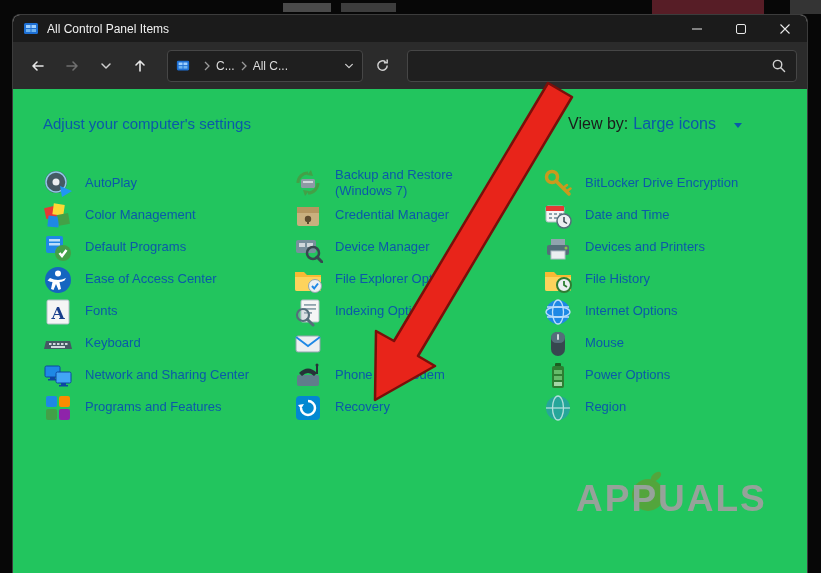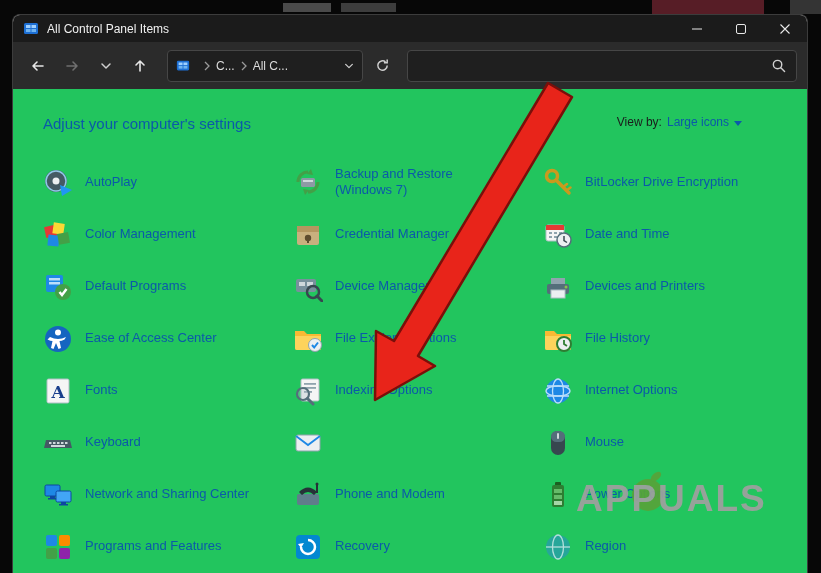--- a/index.html
+++ b/index.html
@@ -64,32 +64,31 @@
     flex:1; background:transparent; border:none; outline:none;
     color:#dcdcdc; font-size:12px; font-family:"Liberation Sans", sans-serif;
   }
 
   .content {
     position:absolute; left:0; right:0; top:74px; bottom:0;
     background:#22c55e; padding:26px 30px 16px 30px; overflow:hidden;
   }
   .content-header { display:flex; align-items:flex-start; }
   .page-heading { font-size:15px; font-weight:400; }
-  .viewby { margin-left:auto; margin-right:35px; font-size:12px; display:flex; align-items:center; gap:5px; }
+  .viewby { margin-left:auto; margin-right:35px; font-size:16px; display:flex; align-items:center; gap:5px; }
   .viewby-label { color:#1b1b1b; }
-  .viewby-value { display:flex; align-items:center; gap:5px; cursor:default; }
+  .viewby-value { display:flex; align-items:center; gap:18px; cursor:default; }
   .viewby-caret {
     width:0; height:0; border-left:4px solid transparent; border-right:4px solid transparent;
     border-top:5px solid currentColor; display:inline-block; margin-top:2px;
   }
 
   .items-grid {
     margin-top:34px;
     display:grid; grid-template-columns:250px 250px 1fr;
-    row-gap:20px;
   }
   .cp-item { display:flex; align-items:center; gap:12px; min-height:32px; cursor:default; }
   .cp-icon { width:30px; height:30px; flex:none; display:flex; }
   .cp-label { font-size:13px; line-height:1.25; max-width:172px; }
 
   
   .arrow-overlay {
     position:absolute; left:0; top:0; width:821px; height:573px;
     pointer-events:none; z-index:50;
   }

